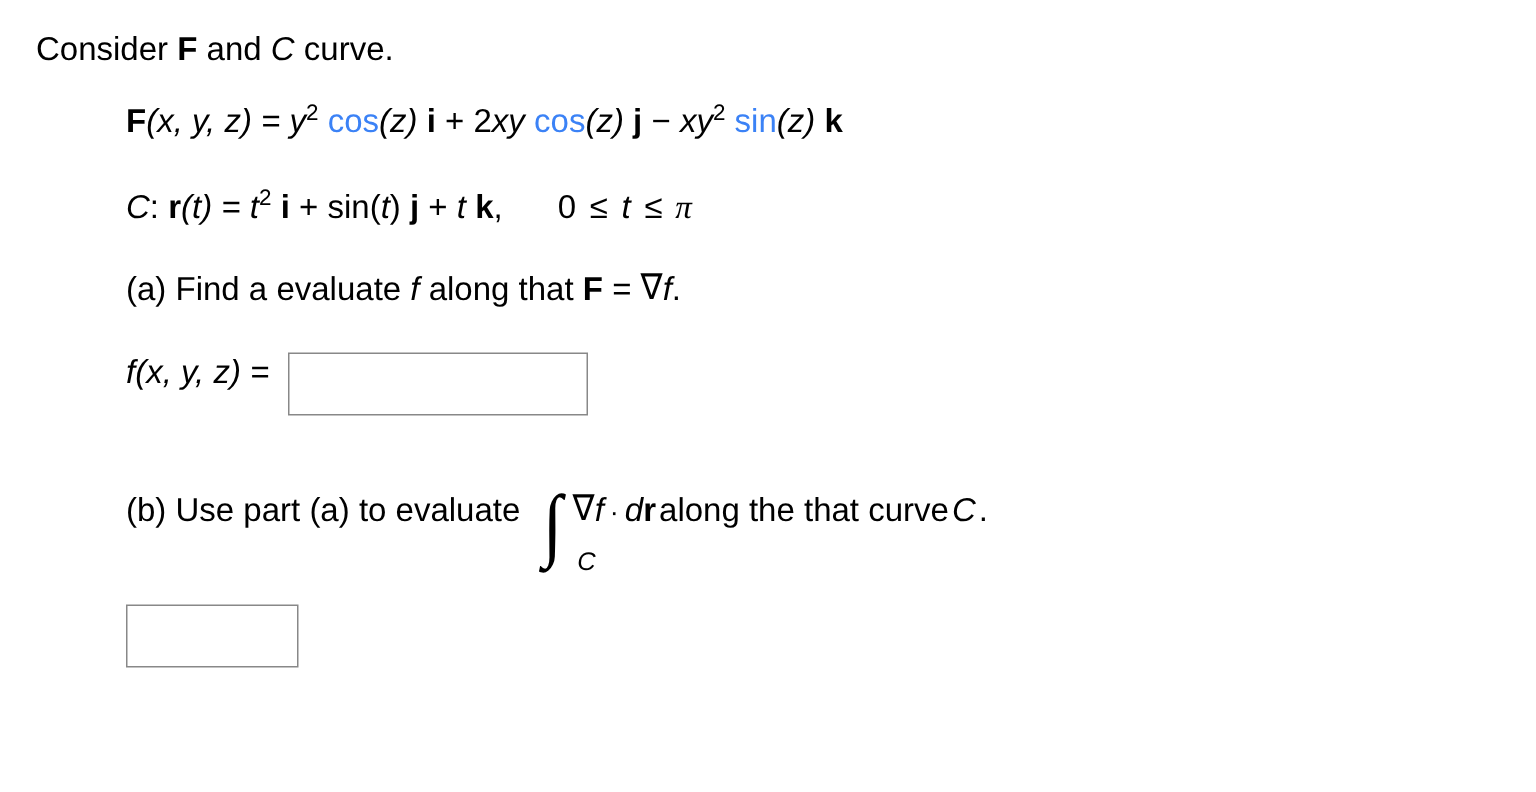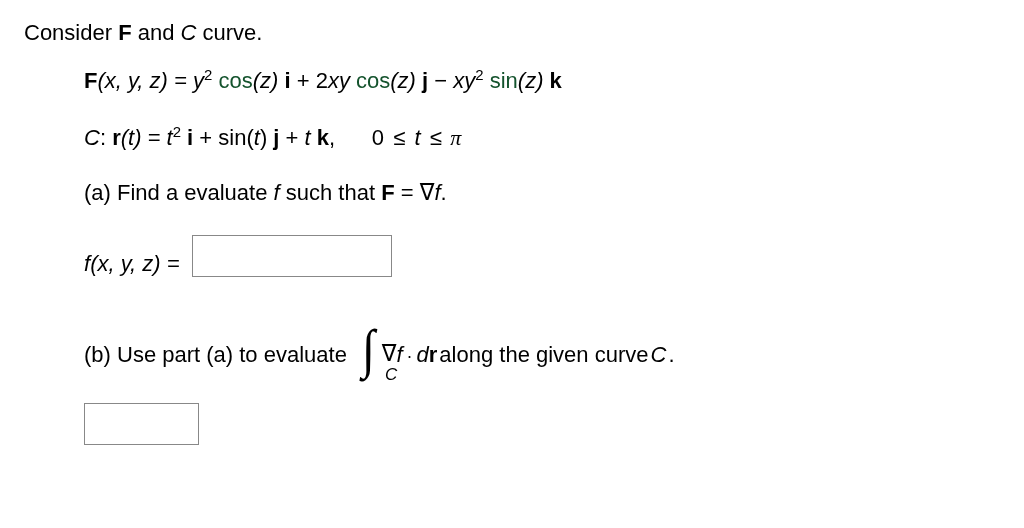--- a/index.html
+++ b/index.html
@@ -23,46 +23,45 @@
     }
     .line {
       margin-bottom: 22px;
       line-height: 1.5;
     }
     .line.f-def {
       margin-bottom: 24px;
     }
     .answer-row {
       display: flex;
-      align-items: flex-end;
+      align-items: flex-start;
       gap: 12px;
       margin-bottom: 50px;
       margin-top: 26px;
     }
     .answer-box {
       border: 1px solid #888;
       width: 200px;
       height: 42px;
       background: #fff;
     }
     .answer-box-small {
       border: 1px solid #888;
       width: 115px;
       height: 42px;
       background: #fff;
       margin-top: 20px;
     }
     .part-b-row {
       display: flex;
-      align-items: center;
       gap: 2px;
     }
     .bold { font-weight: bold; }
     .ital { font-style: italic; }
-    .red { color: #14532d; }
+    .red { color: #3b82f6; }
     .sup {
       font-size: 0.68em;
       vertical-align: super;
       line-height: 0;
     }
     .integral-wrap {
       display: inline-flex;
       align-items: flex-start;
       position: relative;
       margin: 0 4px 0 12px;
@@ -118,39 +117,39 @@
   </div>
 
   <div class="line math">
     <span class="ital">C</span><span>: </span><span class="bold">r</span><span class="ital">(t) = </span><span class="ital">t</span><span class="sup">2</span>
     <span class="bold">i</span><span> + sin(</span><span class="ital">t</span><span>) </span><span class="bold">j</span><span> + </span><span class="ital">t </span><span class="bold">k</span><span>,</span>
     &nbsp;&nbsp;&nbsp;&nbsp;
     <span>0 </span><span class="le">≤</span><span class="ital"> t </span><span class="le">≤</span><span class="pi"> π</span>
   </div>
 
   <div class="line">
-    <span>(a) Find a evaluate </span><span class="ital">f </span><span>such that </span><span class="bold">F</span><span> = </span><span class="grad">∇</span><span class="ital">f</span><span>.</span>
+    <span>(a) Find a evaluate </span><span class="ital">f </span><span>along that </span><span class="bold">F</span><span> = </span><span class="grad">∇</span><span class="ital">f</span><span>.</span>
   </div>
 
   <div class="answer-row">
     <span>
       <span class="ital">f</span><span class="ital">(x, y, z) = </span>
     </span>
     <div class="answer-box"></div>
   </div>
 
   <div class="part-b-row">
     <span>(b) Use part (a) to evaluate </span>
     <span class="integral-wrap">
       <span class="integral-sym">∫</span>
       <span class="int-sub ital">C</span>
     </span>
     <span>
       <span class="grad">∇</span><span class="ital">f</span><span class="bigdot">·</span><span class="ital">d</span><span class="bold">r</span>
     </span>
-    <span>  along the given curve </span>
+    <span>  along the that curve </span>
       <span class="ital">C</span>
       <span>.</span>
   </div>
 
   <div class="answer-box-small"></div>
 
 </div>
 
 </body></html>

